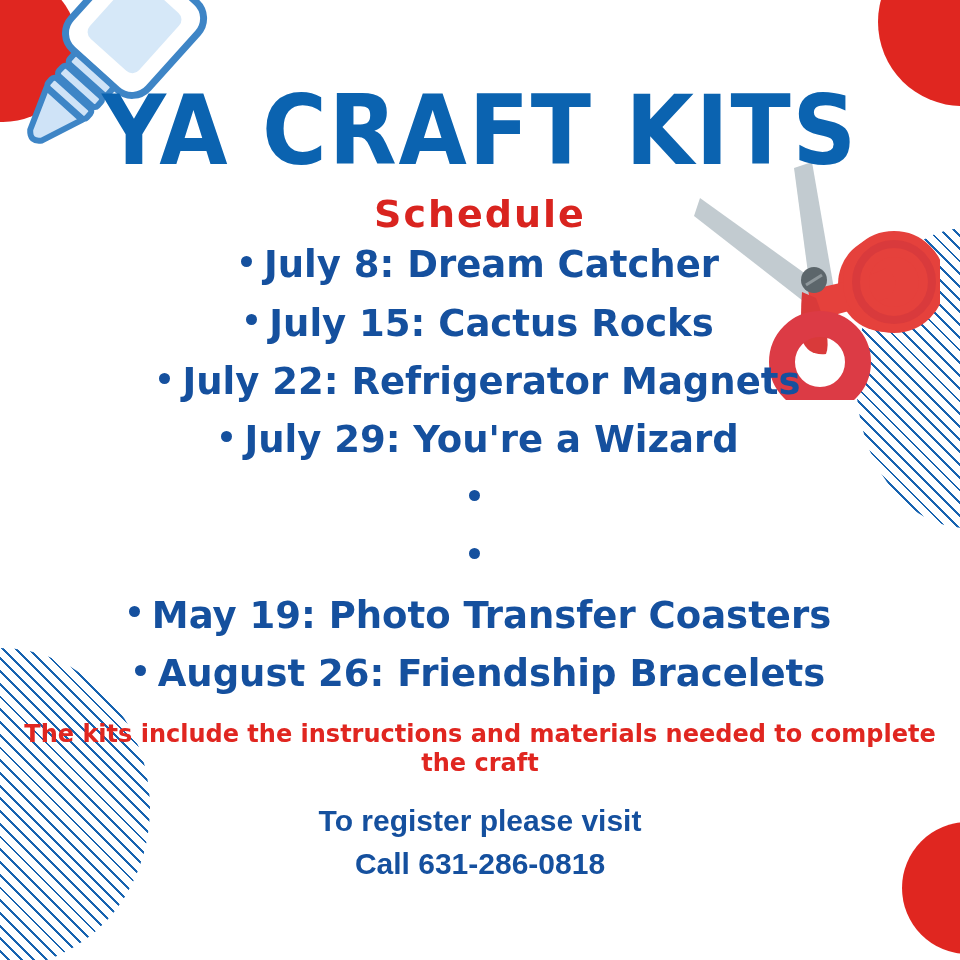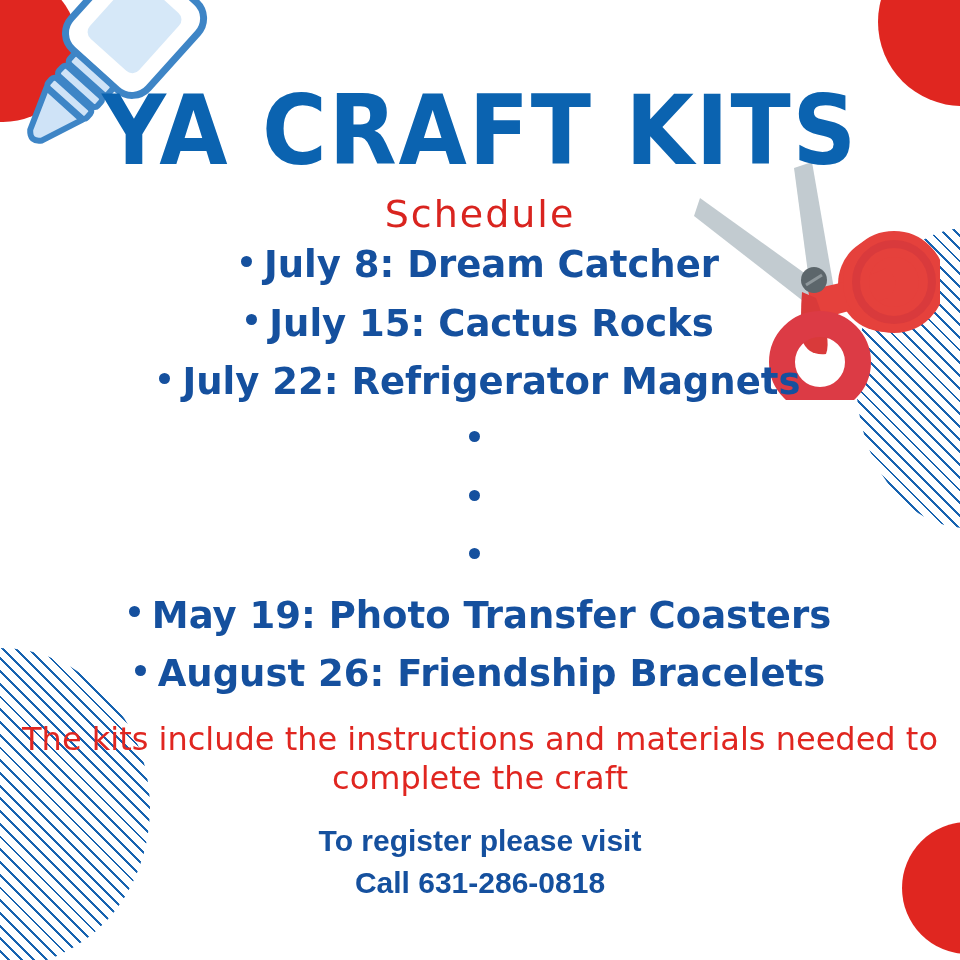--- a/index.html
+++ b/index.html
@@ -101,21 +101,21 @@
     line-height: 0.98;
     letter-spacing: 2px;
     color: #0B63B0;
     transform: scaleX(0.92);
     white-space: nowrap;
   }
 
   .schedule-heading {
     margin-top: 14px;
     font-family: "DejaVu Sans", sans-serif;
-    font-weight: normal;
+    font-weight: bold;
     font-size: 38px;
     letter-spacing: 2px;
     color: #D9241F;
     text-align: center;
   }
 
   .schedule-list {
     list-style: none;
     width: 960px;
   }
@@ -134,22 +134,22 @@
     width: 11px; height: 11px;
     border-radius: 50%;
     background: #15509E;
     vertical-align: 0.28em;
     margin-right: 12px;
   }
 
   .kits-note {
     margin-top: 16px;
     font-family: "DejaVu Sans", sans-serif;
-    font-weight: normal;
-    font-size: 32px;
+    font-weight: bold;
+    font-size: 24px;
     line-height: 1.22;
     color: #E02620;
   }
 
   .register-block {
     margin-top: 22px;
     font-family: Liberation Sans, sans-serif;
     font-weight: bold;
     font-size: 30px;
     line-height: 1.42;
@@ -210,21 +210,21 @@
       <li class="schedule-item">
         <span class="bullet-dot"></span><span>July 8: Dream Catcher</span>
       </li>
       <li class="schedule-item">
         <span class="bullet-dot"></span><span>July 15: Cactus Rocks</span>
       </li>
       <li class="schedule-item">
         <span class="bullet-dot"></span><span>July 22: Refrigerator Magnets</span>
       </li>
       <li class="schedule-item">
-        <span class="bullet-dot"></span>
+        <span class="bullet-dot"></span><span>July 29: You're a Wizard</span>
       </li>
       <li class="schedule-item">
         <span class="bullet-dot"></span>
       </li>
       <li class="schedule-item">
         <span class="bullet-dot"></span>
       </li>
       <li class="schedule-item">
         <span class="bullet-dot"></span><span>May 19: Photo Transfer Coasters</span>
       </li>

